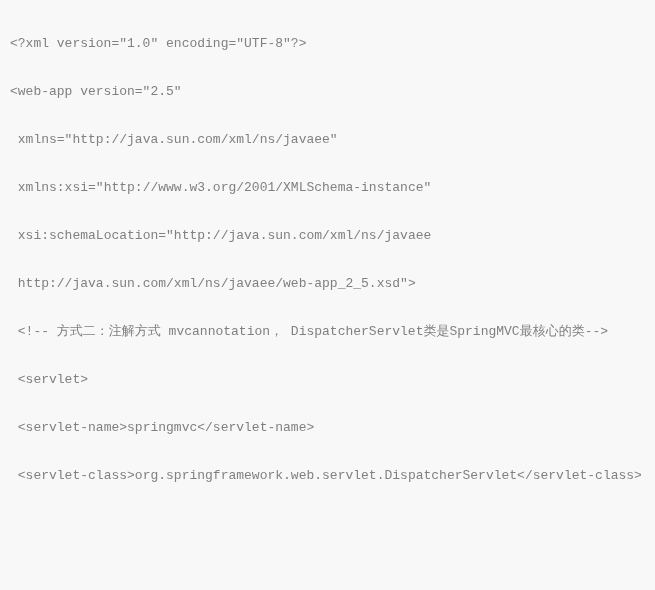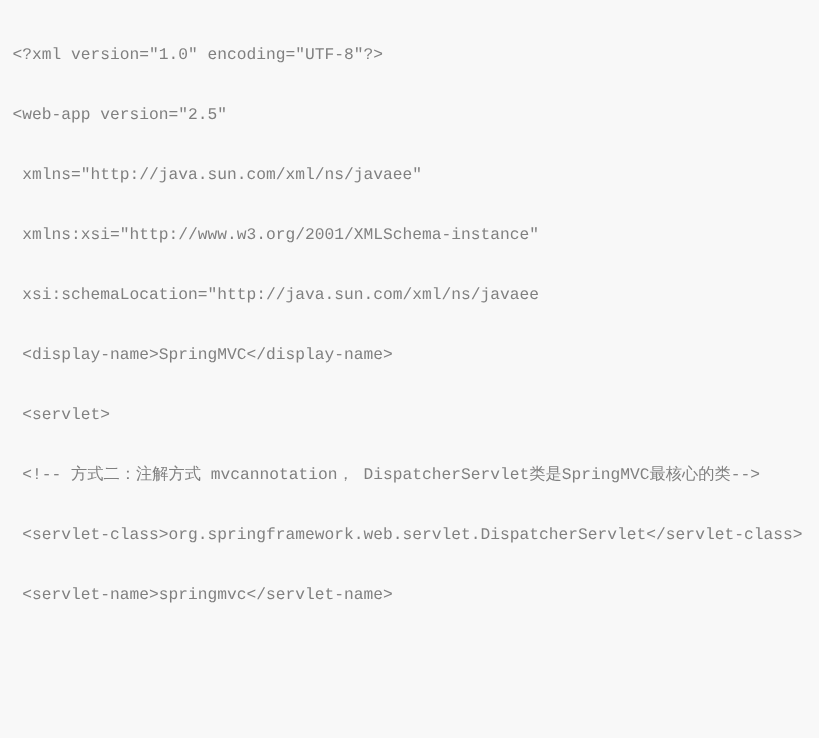--- a/index.html
+++ b/index.html
@@ -23,25 +23,25 @@
 </style>
 </head>
 <body>
 
 <div class="code-block">
 <span class="line">&lt;?xml version="1.0" encoding="UTF-8"?&gt;</span>
 <span class="line">&lt;web-app version="2.5"</span>
 <span class="line"> xmlns="http://java.sun.com/xml/ns/javaee"</span>
 <span class="line"> xmlns:xsi="http://www.w3.org/2001/XMLSchema-instance"</span>
 <span class="line"> xsi:schemaLocation="http://java.sun.com/xml/ns/javaee</span>
-<span class="line"> &lt;display-name&gt;SpringMVC&lt;/display-name&gt;</span>
+<span class="line"> http://java.sun.com/xml/ns/javaee/web-app_2_5.xsd"&gt;</span>
+<span class="line"> &lt;!-- 方式二：注解方式 mvcannotation， DispatcherServlet类是SpringMVC最核心的类--&gt;</span>
 <span class="line"> &lt;servlet&gt;</span>
-<span class="line"> &lt;!-- 方式二：注解方式 mvcannotation， DispatcherServlet类是SpringMVC最核心的类--&gt;</span>
+<span class="line"> &lt;servlet-name&gt;springmvc&lt;/servlet-name&gt;</span>
 <span class="line"> &lt;servlet-class&gt;org.springframework.web.servlet.DispatcherServlet&lt;/servlet-class&gt;</span>
-<span class="line"> &lt;servlet-name&gt;springmvc&lt;/servlet-name&gt;</span>
 
 
 
 
 
 
 
 
 
 

